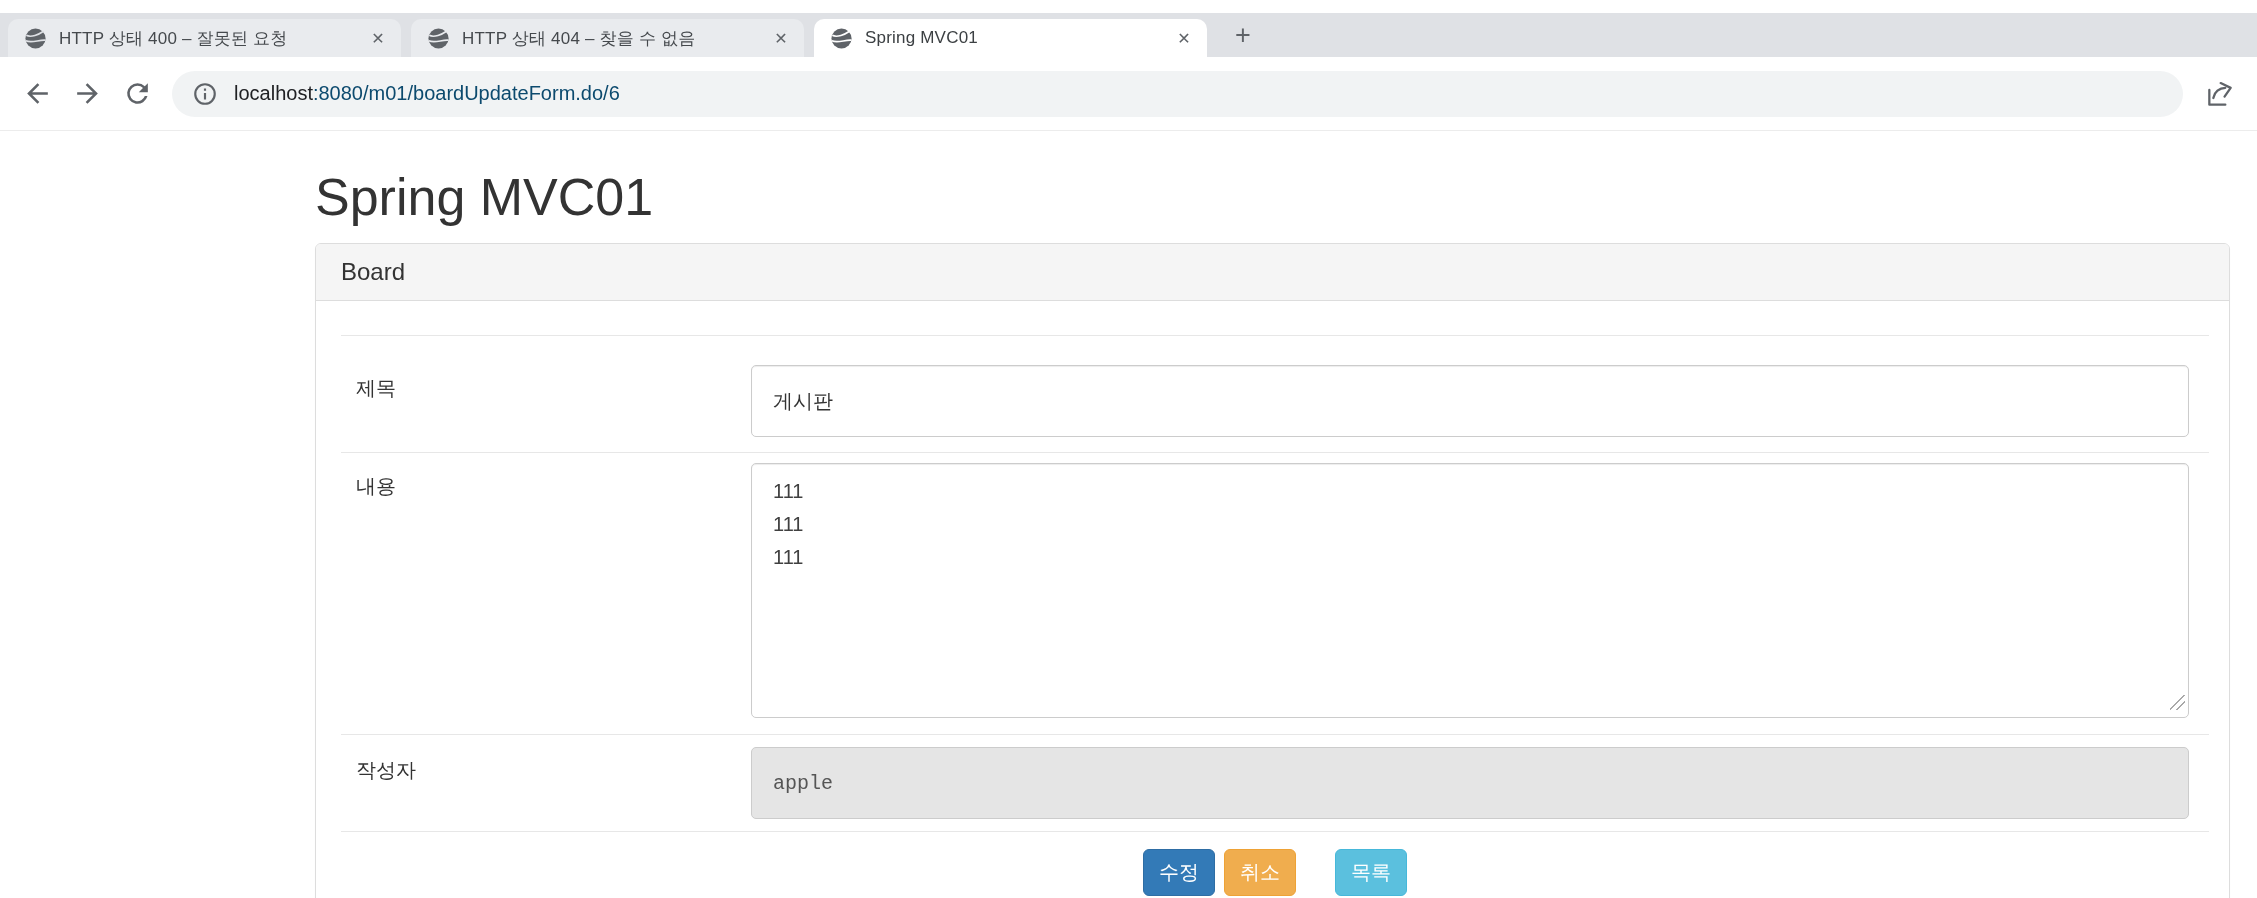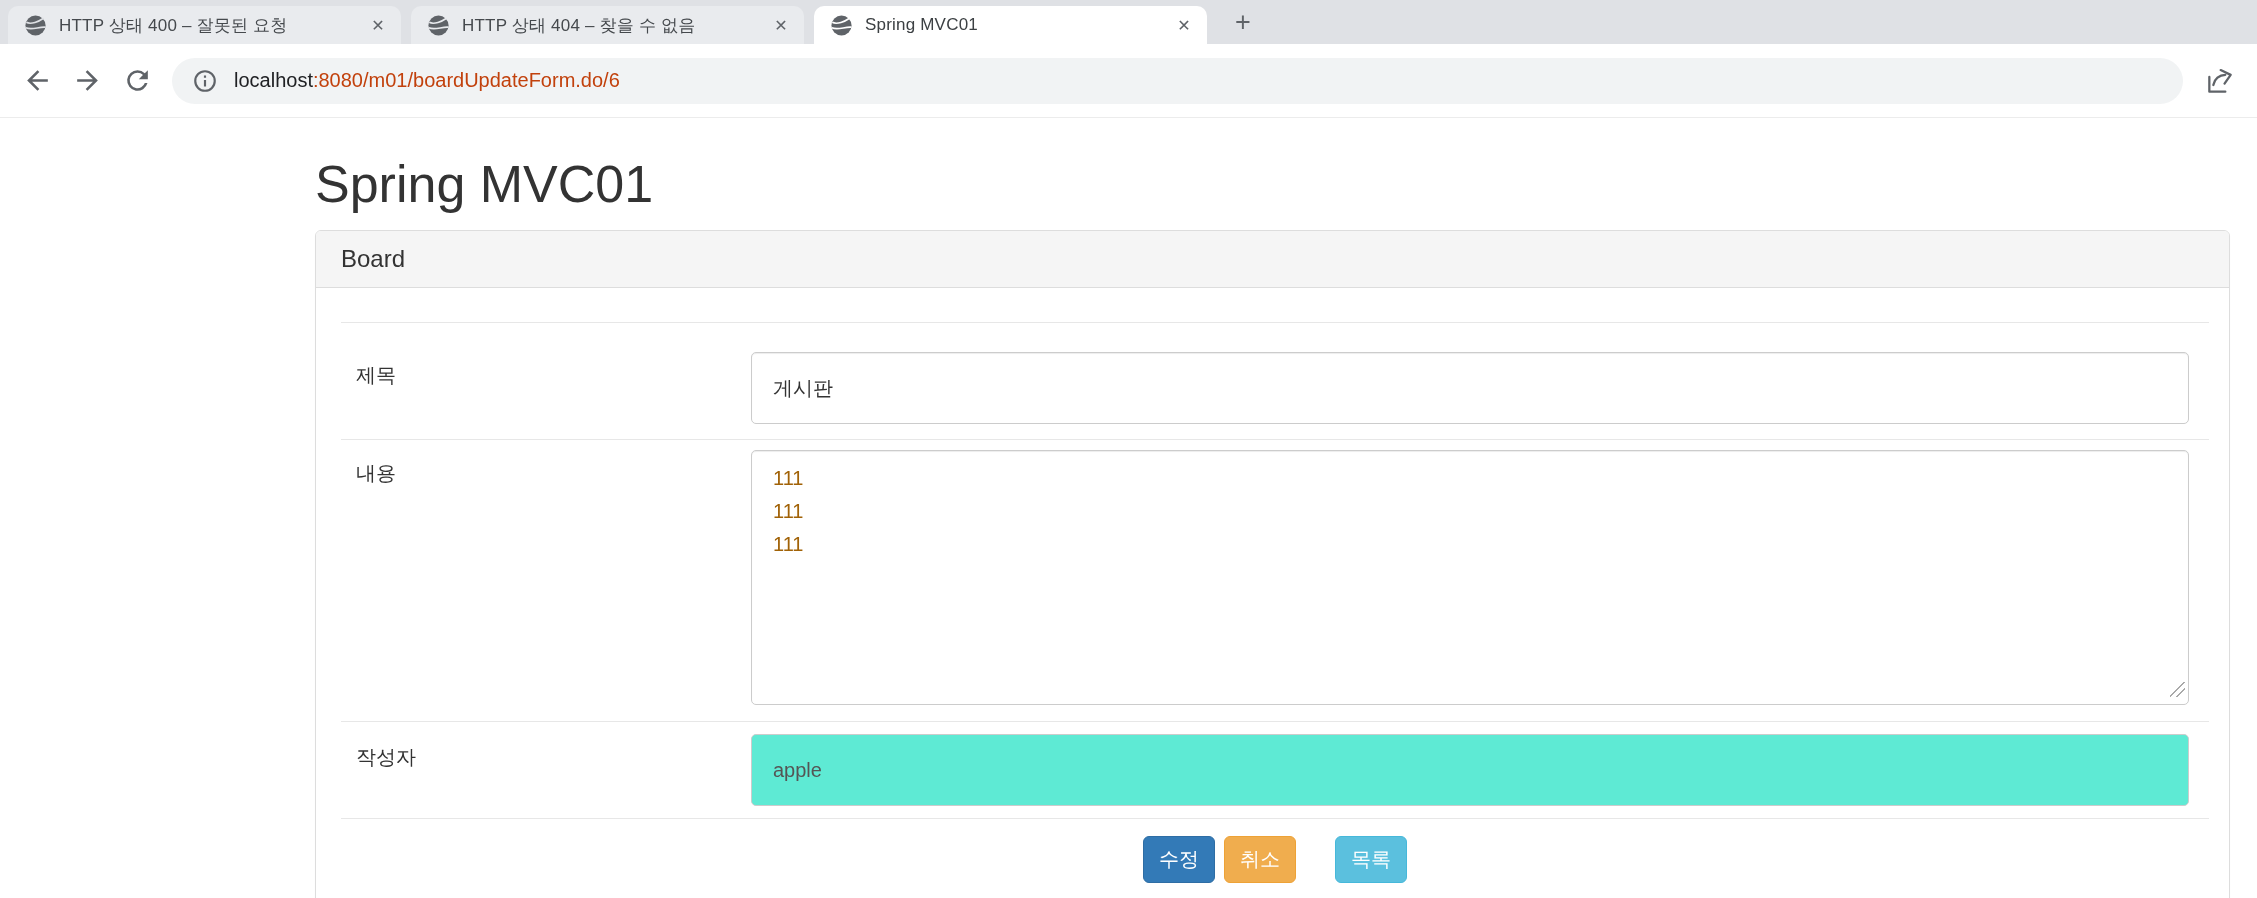--- a/index.html
+++ b/index.html
@@ -6,20 +6,21 @@
   html,body { background:#fff; }
   .screen {
     position:relative; width:2257px; height:898px; overflow:hidden;
     background:#fff; font-family:"Liberation Sans","DejaVu Sans",sans-serif;
   }
 
   
   .tabstrip {
     height:44px; background:#dfe1e5; display:flex; align-items:flex-end;
     padding-left:8px;
+    margin-top:13px;
   }
   .tab {
     width:393px; height:38px; display:flex; align-items:center;
     padding:0 10px 0 16px; border-radius:10px 10px 0 0; margin-right:10px;
     background:#e9ebee; color:#45494d; font-size:17px; cursor:default;
   }
   .tab.active { background:#ffffff; color:#3c4043; }
   .tab .favicon { width:23px; height:23px; flex:0 0 23px; margin-right:12px; }
   .tab .tab-title {
     flex:1; white-space:nowrap; overflow:hidden; text-overflow:ellipsis;
@@ -48,21 +49,21 @@
   .nav-btn svg { width:31px; height:31px; fill:#5f6368; }
   .omnibox {
     flex:1; height:46px; margin:0 14px 0 10px; background:#f1f3f4;
     border-radius:23px; display:flex; align-items:center; padding:0 20px;
     min-width:0;
   }
   .omnibox .info-icon { width:26px; height:26px; flex:0 0 26px; margin-right:16px; }
   .omnibox .info-icon svg { width:26px; height:26px; fill:#5f6368; }
   .url-text { font-size:20px; white-space:nowrap; overflow:hidden; }
   .url-host { color:#202124; }
-  .url-rest { color:#c2410c; }
+  .url-rest { color:#0c4a6e; }
   .share-btn {
     width:46px; height:46px; display:flex; align-items:center; justify-content:center;
     flex:0 0 auto; margin-right:2px;
   }
   .share-btn svg { width:32px; height:32px; stroke:#5f6368; fill:none; stroke-width:1.7; }
 
   
   .page { position:relative; width:100%; height:780px; background:#fff; }
   .page-title {
     position:absolute; left:315px; top:36px; font-size:52px; font-weight:500;
@@ -88,25 +89,25 @@
     flex:0 0 410px; padding:10px 0 0 15px; font-size:20px; color:#333;
   }
   .field { flex:1; padding-right:20px; position:relative; }
 
   .text-input {
     width:100%; height:72px; border:1px solid #ccc; border-radius:5px;
     padding:0 21px; font-size:20px; color:#333; background:#fff;
     box-shadow:inset 0 1px 1px rgba(0,0,0,.075); outline:none;
     font-family:"Liberation Sans","DejaVu Sans",sans-serif;
   }
-  .text-input:disabled { background:#5eead4; color:#555; cursor:not-allowed; box-shadow:none; }
+  .text-input:disabled { background:#e5e5e5; color:#555; cursor:not-allowed; box-shadow:none;font-family:Liberation Mono, monospace; }
 
   .textarea-input {
     width:100%; height:255px; border:1px solid #ccc; border-radius:5px;
-    padding:11px 21px; font-size:20px; line-height:33px; color:#a16207;
+    padding:11px 21px; font-size:20px; line-height:33px; color:#404040;
     box-shadow:inset 0 1px 1px rgba(0,0,0,.075); outline:none; resize:none;
     font-family:"Liberation Sans","DejaVu Sans",sans-serif; display:block;
   }
   .resize-handle {
     position:absolute; right:24px; bottom:8px; width:15px; height:15px;
     background:
       linear-gradient(135deg,
         transparent 0 44%, #a9a9a9 44% 52%,
         transparent 52% 68%, #a9a9a9 68% 76%,
         transparent 76%);

